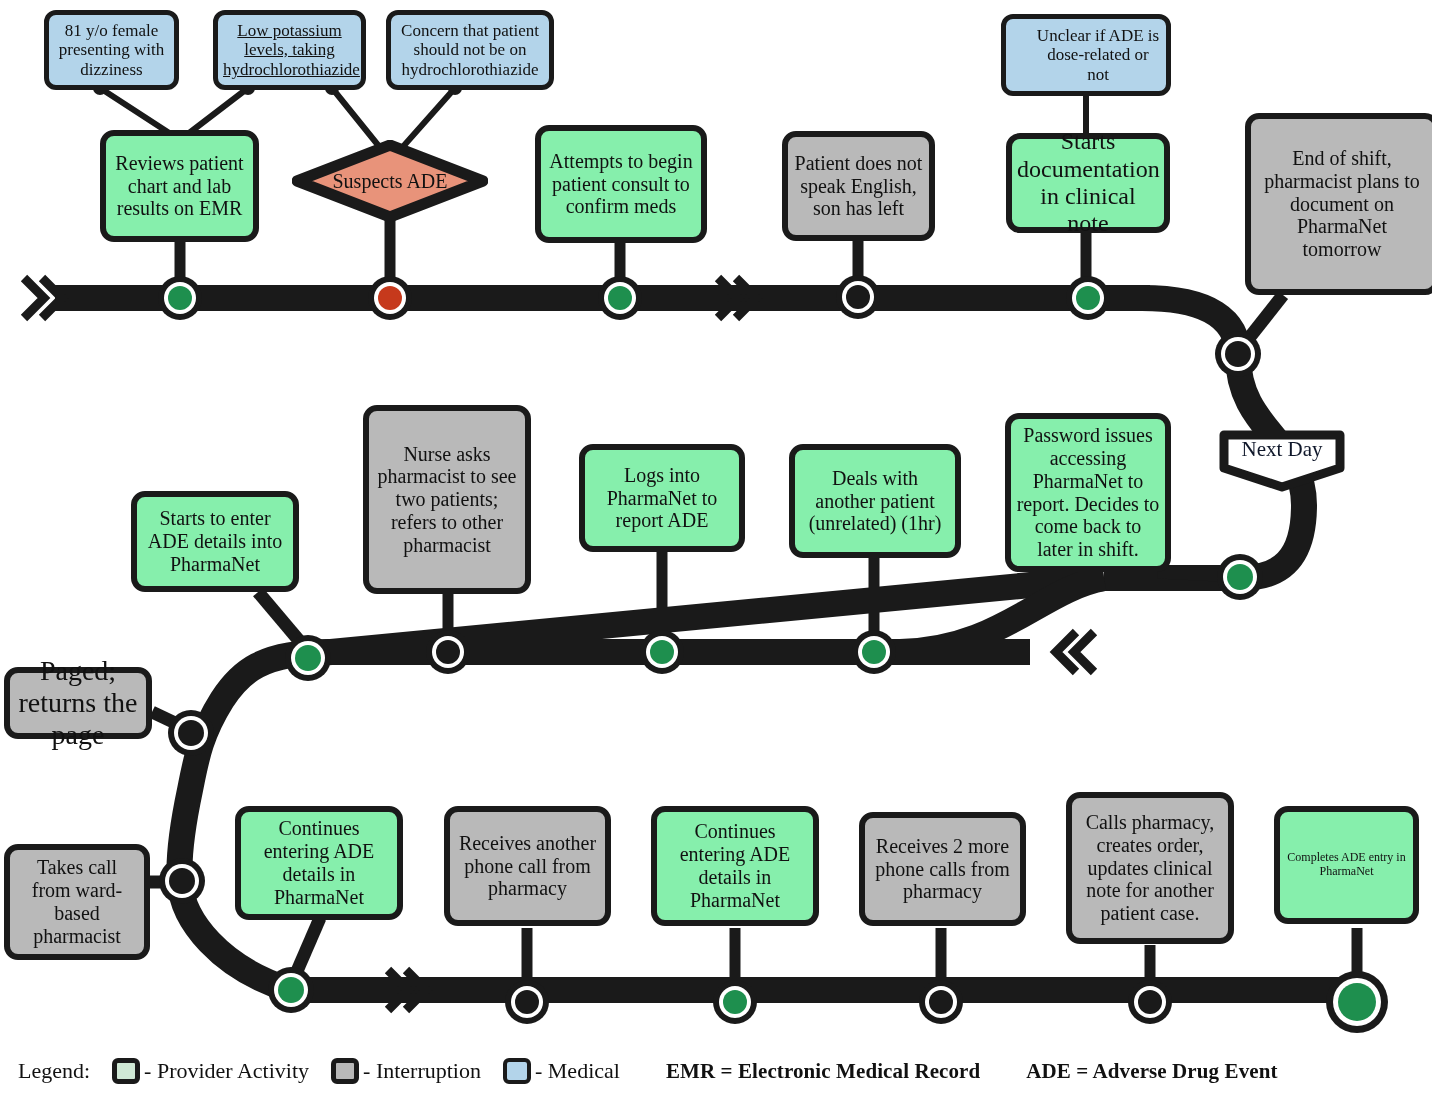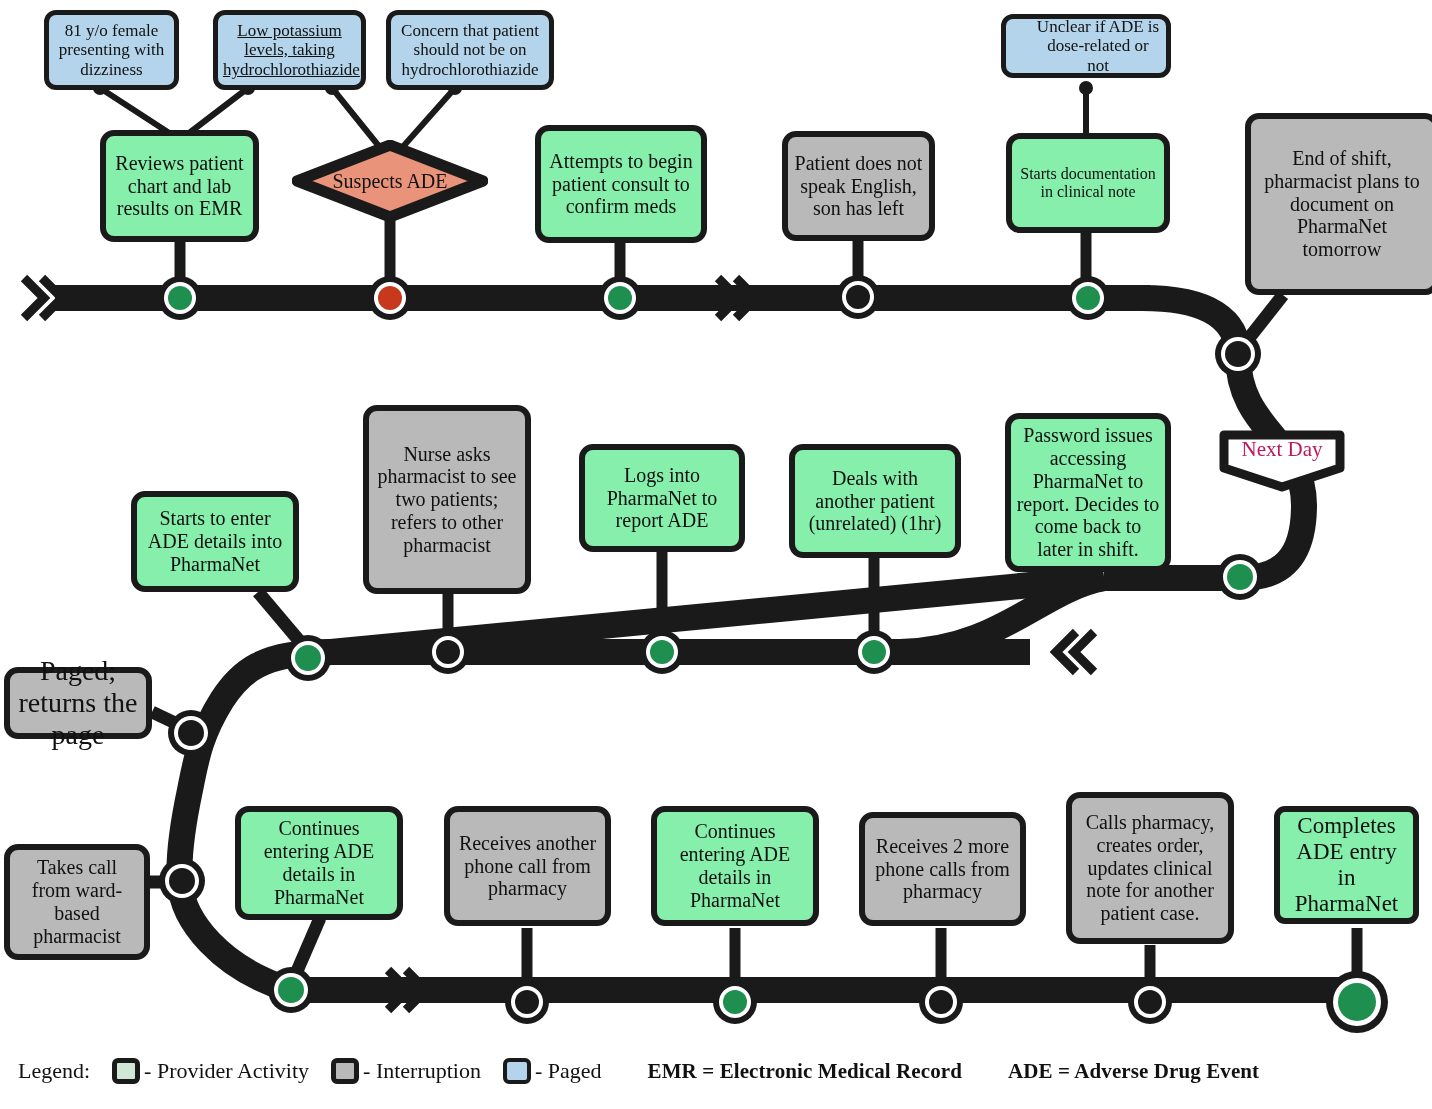--- a/index.html
+++ b/index.html
@@ -34,21 +34,21 @@
   .diamond .dshape{
     position:absolute;left:0;top:0;width:100%;height:100%;
   }
   .diamond .dtxt{position:relative;z-index:2;line-height:1.15;}
 
   
   .banner{
     position:absolute;
     display:flex;align-items:flex-start;justify-content:center;
     font-family:"Liberation Serif", serif;
-    color:#be185d;
+    color:#0f172a;
   }
   .banner .bshape{position:absolute;left:0;top:0;width:100%;height:100%;}
   .banner .btxt{position:relative;z-index:2;padding-top:7px;font-size:21px;}
 
   
   #legend{position:absolute;left:0;bottom:12px;width:1432px;height:52px;
           display:flex;align-items:center;font-size:21px;color:#111;}
   #legend .lbl{margin-left:18px;font-size:22px;}
   .swatch{width:28px;height:26px;border:5px solid #1a1a1a;border-radius:6px;box-sizing:border-box;margin-left:22px;}
   .sw-green{background:#cfe8d5;}
@@ -246,21 +246,21 @@
 
   <div class="node detail" style="left:44px;top:10px;width:135px;height:80px;">
     <span class="txt">81 y/o female presenting with dizziness</span>
   </div>
   <div class="node detail" style="left:213px;top:10px;width:153px;height:80px;text-decoration:underline;">
     <span class="txt">Low potassium levels, taking hydrochlorothiazide</span>
   </div>
   <div class="node detail" style="left:386px;top:10px;width:168px;height:80px;">
     <span class="txt">Concern that patient should not be on hydrochlorothiazide</span>
   </div>
-  <div class="node detail" style="left:1001px;top:14px;width:170px;height:64px;padding-left:29px;">
+  <div class="node detail" style="left:1001px;top:14px;width:170px;height:82px;padding-left:29px;">
     <span class="txt">Unclear if ADE is dose-related or not</span>
   </div>
 
   <div class="node activity" style="left:100px;top:130px;width:159px;height:112px;font-size:20px;">
     <span class="txt">Reviews patient chart and lab results on EMR</span>
   </div>
 
   <div class="diamond" style="left:292px;top:140px;width:196px;height:82px;font-size:20px;">
     <svg class="dshape" viewBox="0 0 196 82" preserveAspectRatio="none">
       <polygon points="98,5 191,41 98,77 5,41" fill="#e8937a" stroke="#1a1a1a" stroke-width="11" stroke-linejoin="round"></polygon>
@@ -269,21 +269,21 @@
   </div>
 
   <div class="node activity" style="left:535px;top:125px;width:172px;height:118px;font-size:20px;">
     <span class="txt">Attempts to begin patient consult to confirm meds</span>
   </div>
 
   <div class="node interrupt" style="left:782px;top:131px;width:153px;height:110px;font-size:20px;">
     <span class="txt">Patient does not speak English, son has left</span>
   </div>
 
-  <div class="node activity" style="left:1006px;top:133px;width:164px;height:100px;font-size:16px;">
+  <div class="node activity" style="left:1006px;top:133px;width:164px;height:100px;font-size:24px;">
     <span class="txt">Starts documentation in clinical note</span>
   </div>
 
   <div class="node interrupt" style="left:1245px;top:113px;width:194px;height:182px;font-size:20px;">
     <span class="txt">End of shift, pharmacist plans to document on PharmaNet tomorrow</span>
   </div>
 
   <div class="banner" style="left:1219px;top:430px;width:126px;height:62px;">
     <svg class="bshape" viewBox="0 0 126 62" preserveAspectRatio="none">
       <polygon points="5,5 121,5 121,38 63,57 5,38" fill="#ffffff" stroke="#1a1a1a" stroke-width="9" stroke-linejoin="round"></polygon>
@@ -332,29 +332,29 @@
   </div>
 
   <div class="node interrupt" style="left:859px;top:812px;width:167px;height:114px;font-size:20px;text-align:center;">
     <span class="txt">Receives 2 more phone calls from pharmacy</span>
   </div>
 
   <div class="node interrupt" style="left:1066px;top:792px;width:168px;height:152px;font-size:20px;">
     <span class="txt">Calls pharmacy, creates order, updates clinical note for another patient case.</span>
   </div>
 
-  <div class="node activity" style="left:1274px;top:806px;width:145px;height:118px;font-size:23px;border-radius:11px;">
+  <div class="node activity" style="left:1274px;top:806px;width:145px;height:118px;font-size:12px;">
     <span class="txt">Completes ADE entry in PharmaNet</span>
   </div>
 
   <div id="legend">
     <span class="lbl">Legend:</span>
     <span class="swatch sw-green"></span>
     <span class="legtext">- Provider Activity</span>
     <span class="swatch sw-gray"></span>
     <span class="legtext">- Interruption</span>
     <span class="swatch sw-blue"></span>
-    <span class="legtext">- Paged</span>
+    <span class="legtext">- Medical</span>
     <span class="abbr">EMR = Electronic Medical Record</span>
     <span class="abbr">ADE = Adverse Drug Event</span>
   </div>
 
 </div>
 
 </body></html>

